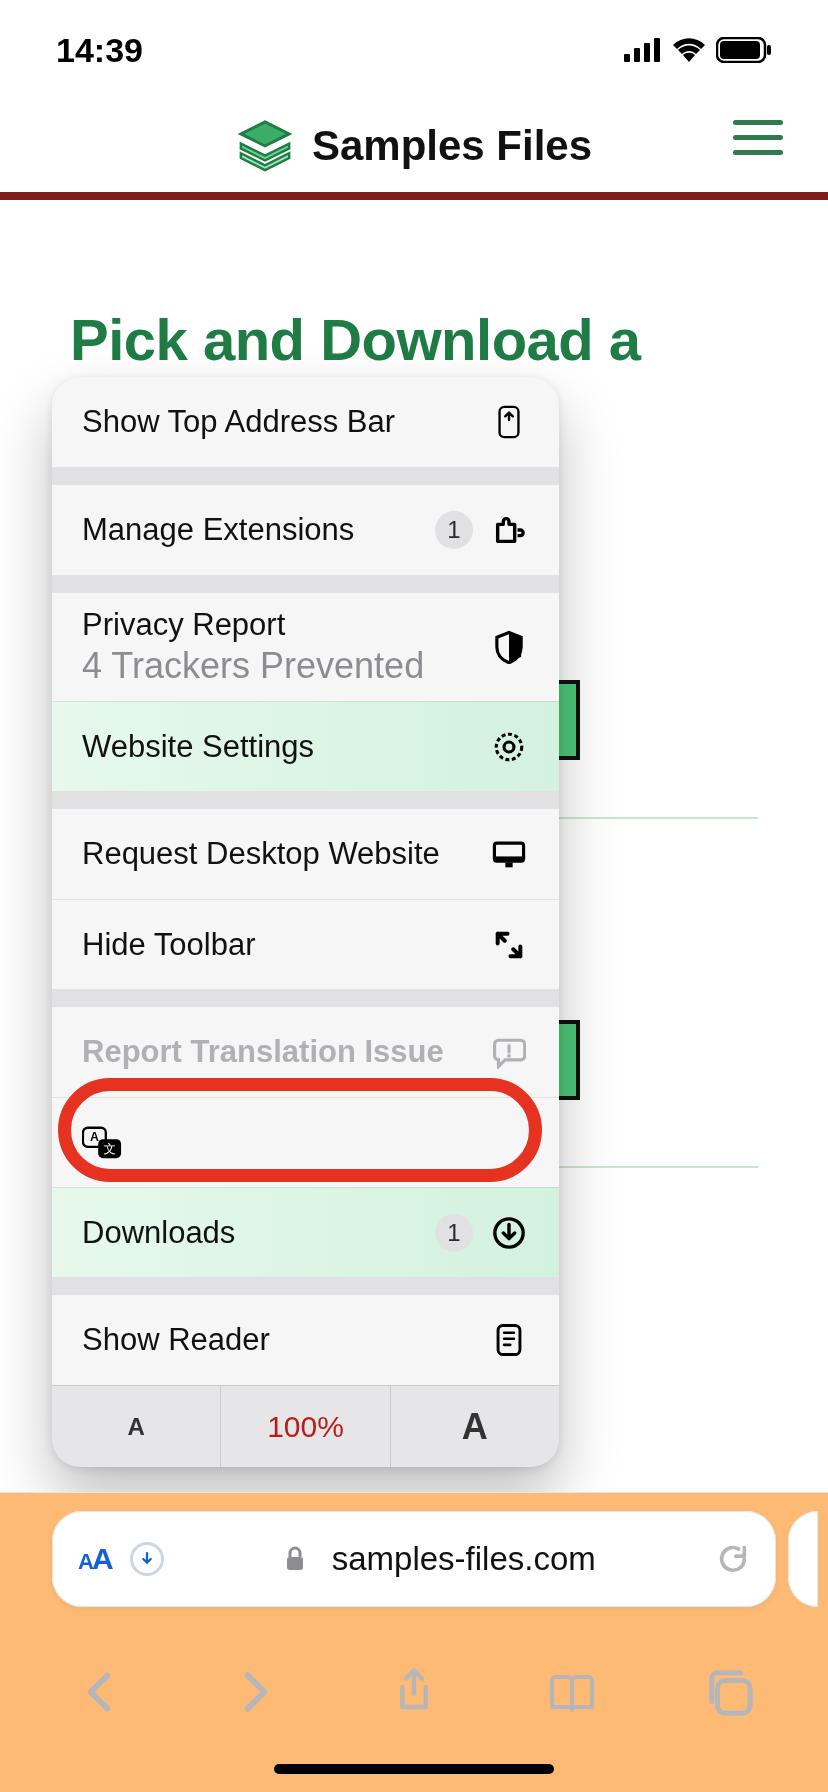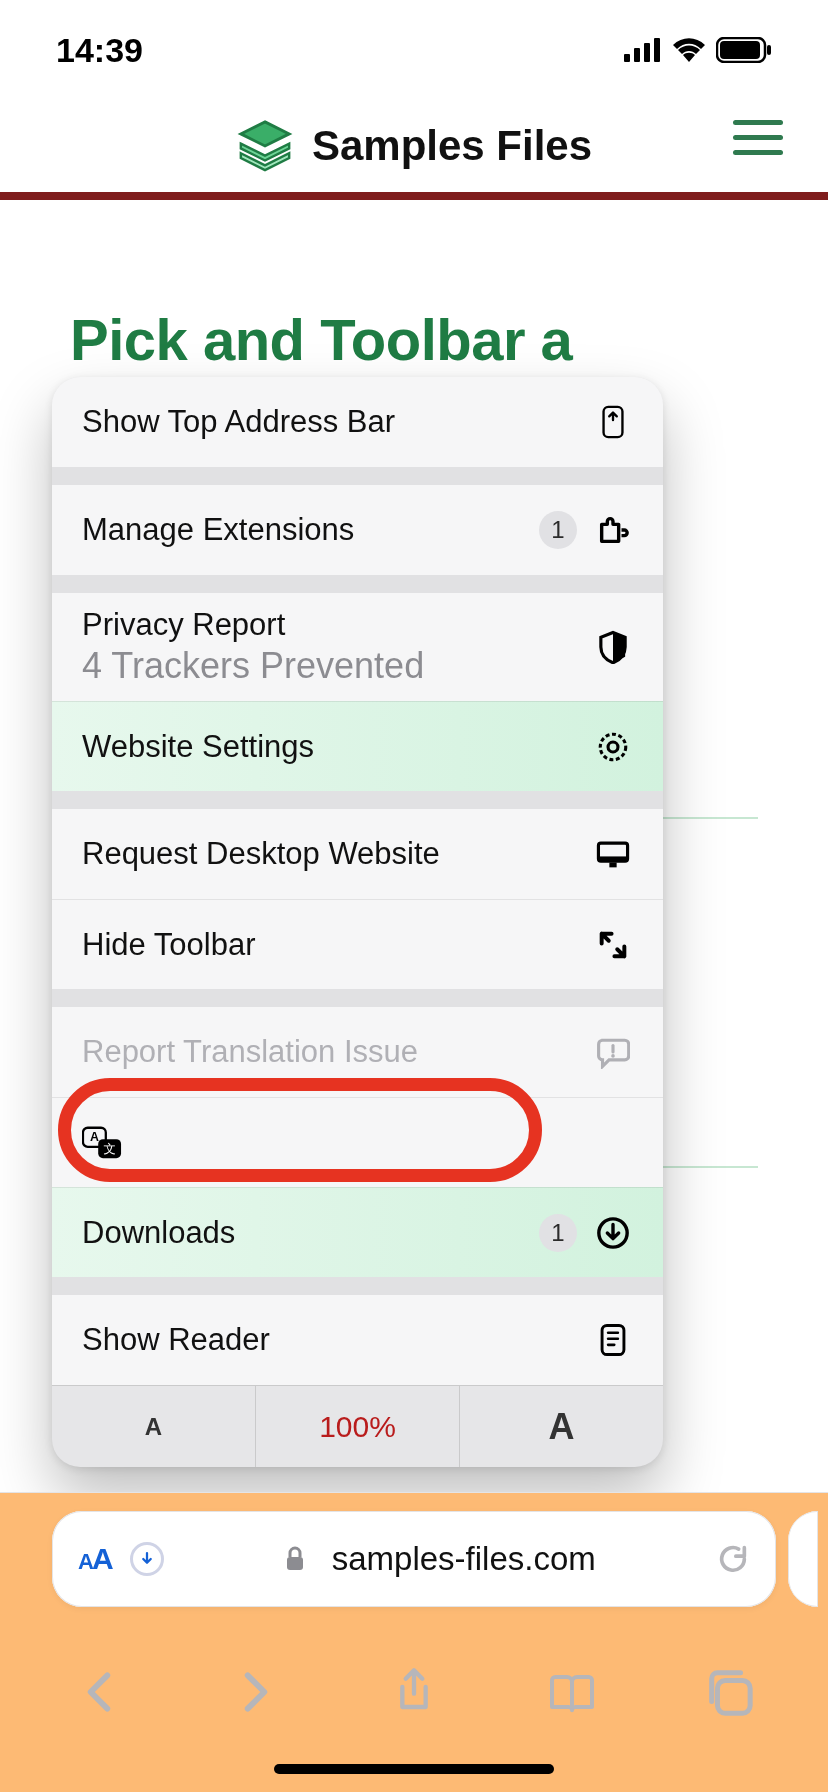--- a/index.html
+++ b/index.html
@@ -8,30 +8,30 @@
   .status-bar { height: 100px; display: flex; align-items: center; justify-content: space-between; padding: 0 56px 0 56px; font-weight: 600; font-size: 34px; }
   .status-right { display: flex; align-items: center; gap: 10px; }
   
   .site-header { height: 100px; display: flex; align-items: center; justify-content: center; position: relative; border-bottom: 8px solid #7f1d1d; }
   .brand { display: flex; align-items: center; gap: 18px; font-size: 42px; font-weight: 800; color: #111; }
   .hamburger { position: absolute; right: 45px; top: 20px; display: flex; flex-direction: column; gap: 10px; }
   .hamburger span { width: 50px; height: 5px; background: #2f7a4f; border-radius: 3px; }
   .hero { padding: 110px 70px 0 70px; }
   .hero h1 { font-size: 58px; font-weight: 900; color: #1f7c44; line-height: 1.05; letter-spacing: -0.5px; }
   
-  .popover { position: absolute; left: 52px; top: 377px; width: 611px; background: #e6e6e8; border-radius: 28px; overflow: hidden; box-shadow: 0 30px 60px rgba(0,0,0,0.25), 0 2px 8px rgba(0,0,0,0.1); }
+  .popover { position: absolute; left: 52px; top: 377px; width: 507px; background: #e6e6e8; border-radius: 28px; overflow: hidden; box-shadow: 0 30px 60px rgba(0,0,0,0.25), 0 2px 8px rgba(0,0,0,0.1); }
   .group { background: #f6f6f7; }
   .sep-thick { height: 18px; background: #e1e1e3; }
   .row { display: flex; align-items: center; padding: 0 30px; min-height: 90px; gap: 16px; border-top: 1px solid rgba(0,0,0,0.08); position: relative; }
   .row:first-child, .group > .row:first-child { border-top: none; }
   .row-green { background: linear-gradient(90deg, #e7f8ed, #d2f2de); }
   .row-label { flex: 1; font-size: 31px; color: #111; font-weight: 400; }
   .row-sub { font-size: 36px; color: #8c8c91; margin-top: 2px; }
   .row-stack { display: flex; flex-direction: column; flex: 1; }
-  .row-disabled .row-label { color: #b0b0b5; }
+  .row-disabled .row-label { color: #b0b0b5; font-weight: bold; }
   .badge { width: 38px; height: 38px; border-radius: 19px; background: #e1e1e4; color: #2b2b2b; font-size: 24px; display: flex; align-items: center; justify-content: center; font-weight: 500; }
   .icon-slot { width: 40px; display: flex; justify-content: center; }
   .icon { width: 34px; height: 34px; }
   
   .ring { position: absolute; border: 13px solid #e63321; border-radius: 56px; left: 58px; top: 1078px; width: 484px; height: 104px; pointer-events: none; z-index: 50; }
   
   .zoom-bar { display: flex; height: 82px; border-top: 1px solid rgba(0,0,0,0.12); }
   .zoom-cell { flex: 1; display: flex; align-items: center; justify-content: center; font-size: 30px; color: #333; border-right: 1px solid rgba(0,0,0,0.12); }
   .zoom-cell:last-child { border-right: none; }
   .zoom-cell.small-a { font-size: 24px; font-weight: 600; }
@@ -104,21 +104,21 @@
     </div>
 </div>
 
 <div class="dl-btn-underlay"></div>
 <div class="dl-btn-underlay2"></div>
 <div class="thin-line l1"></div>
 <div class="thin-line l2"></div>
 
 <div class="hero">
   <h1>
-    <span>Pick and Toolbar a</span><br>
+    <span>Pick and Download a</span><br>
     <span>Sample Mp3 file</span>
   </h1>
 </div>
 
 <div class="popover">
   <div class="group">
     <div class="row">
       <div class="row-label">Show Top Address Bar</div>
       <div class="icon-slot">
         <svg class="icon" viewBox="0 0 24 36">

